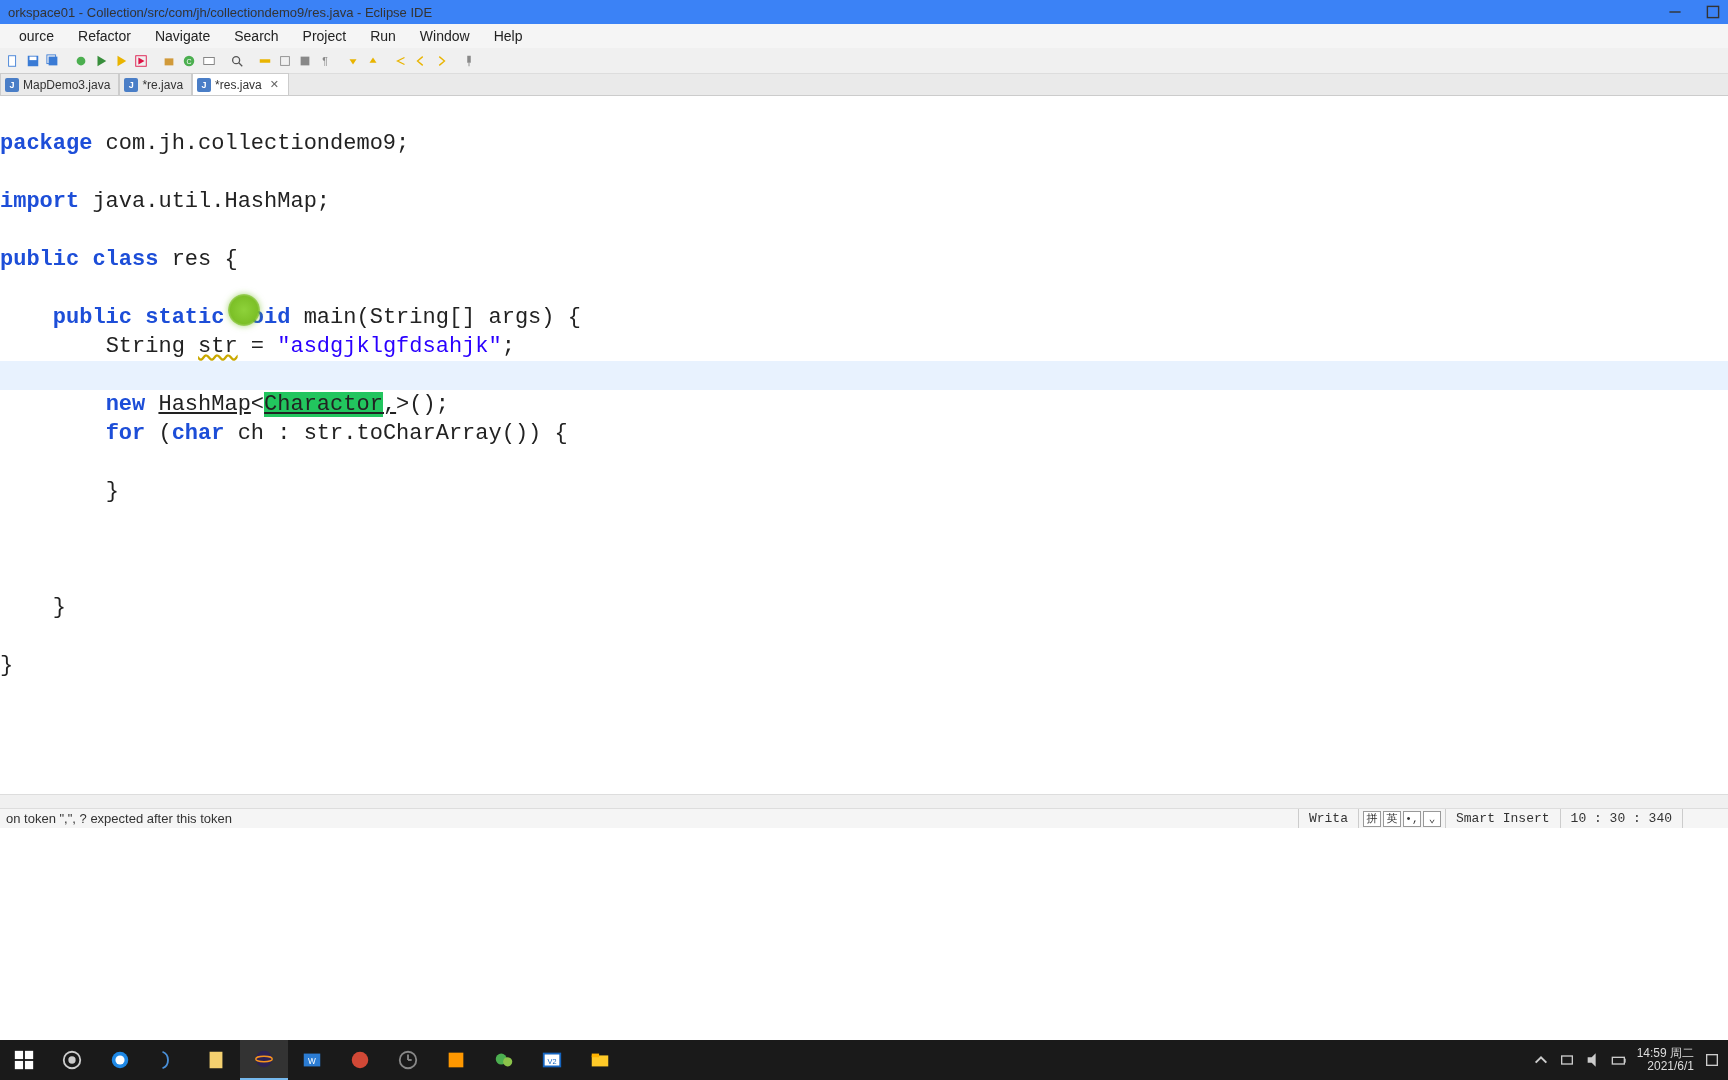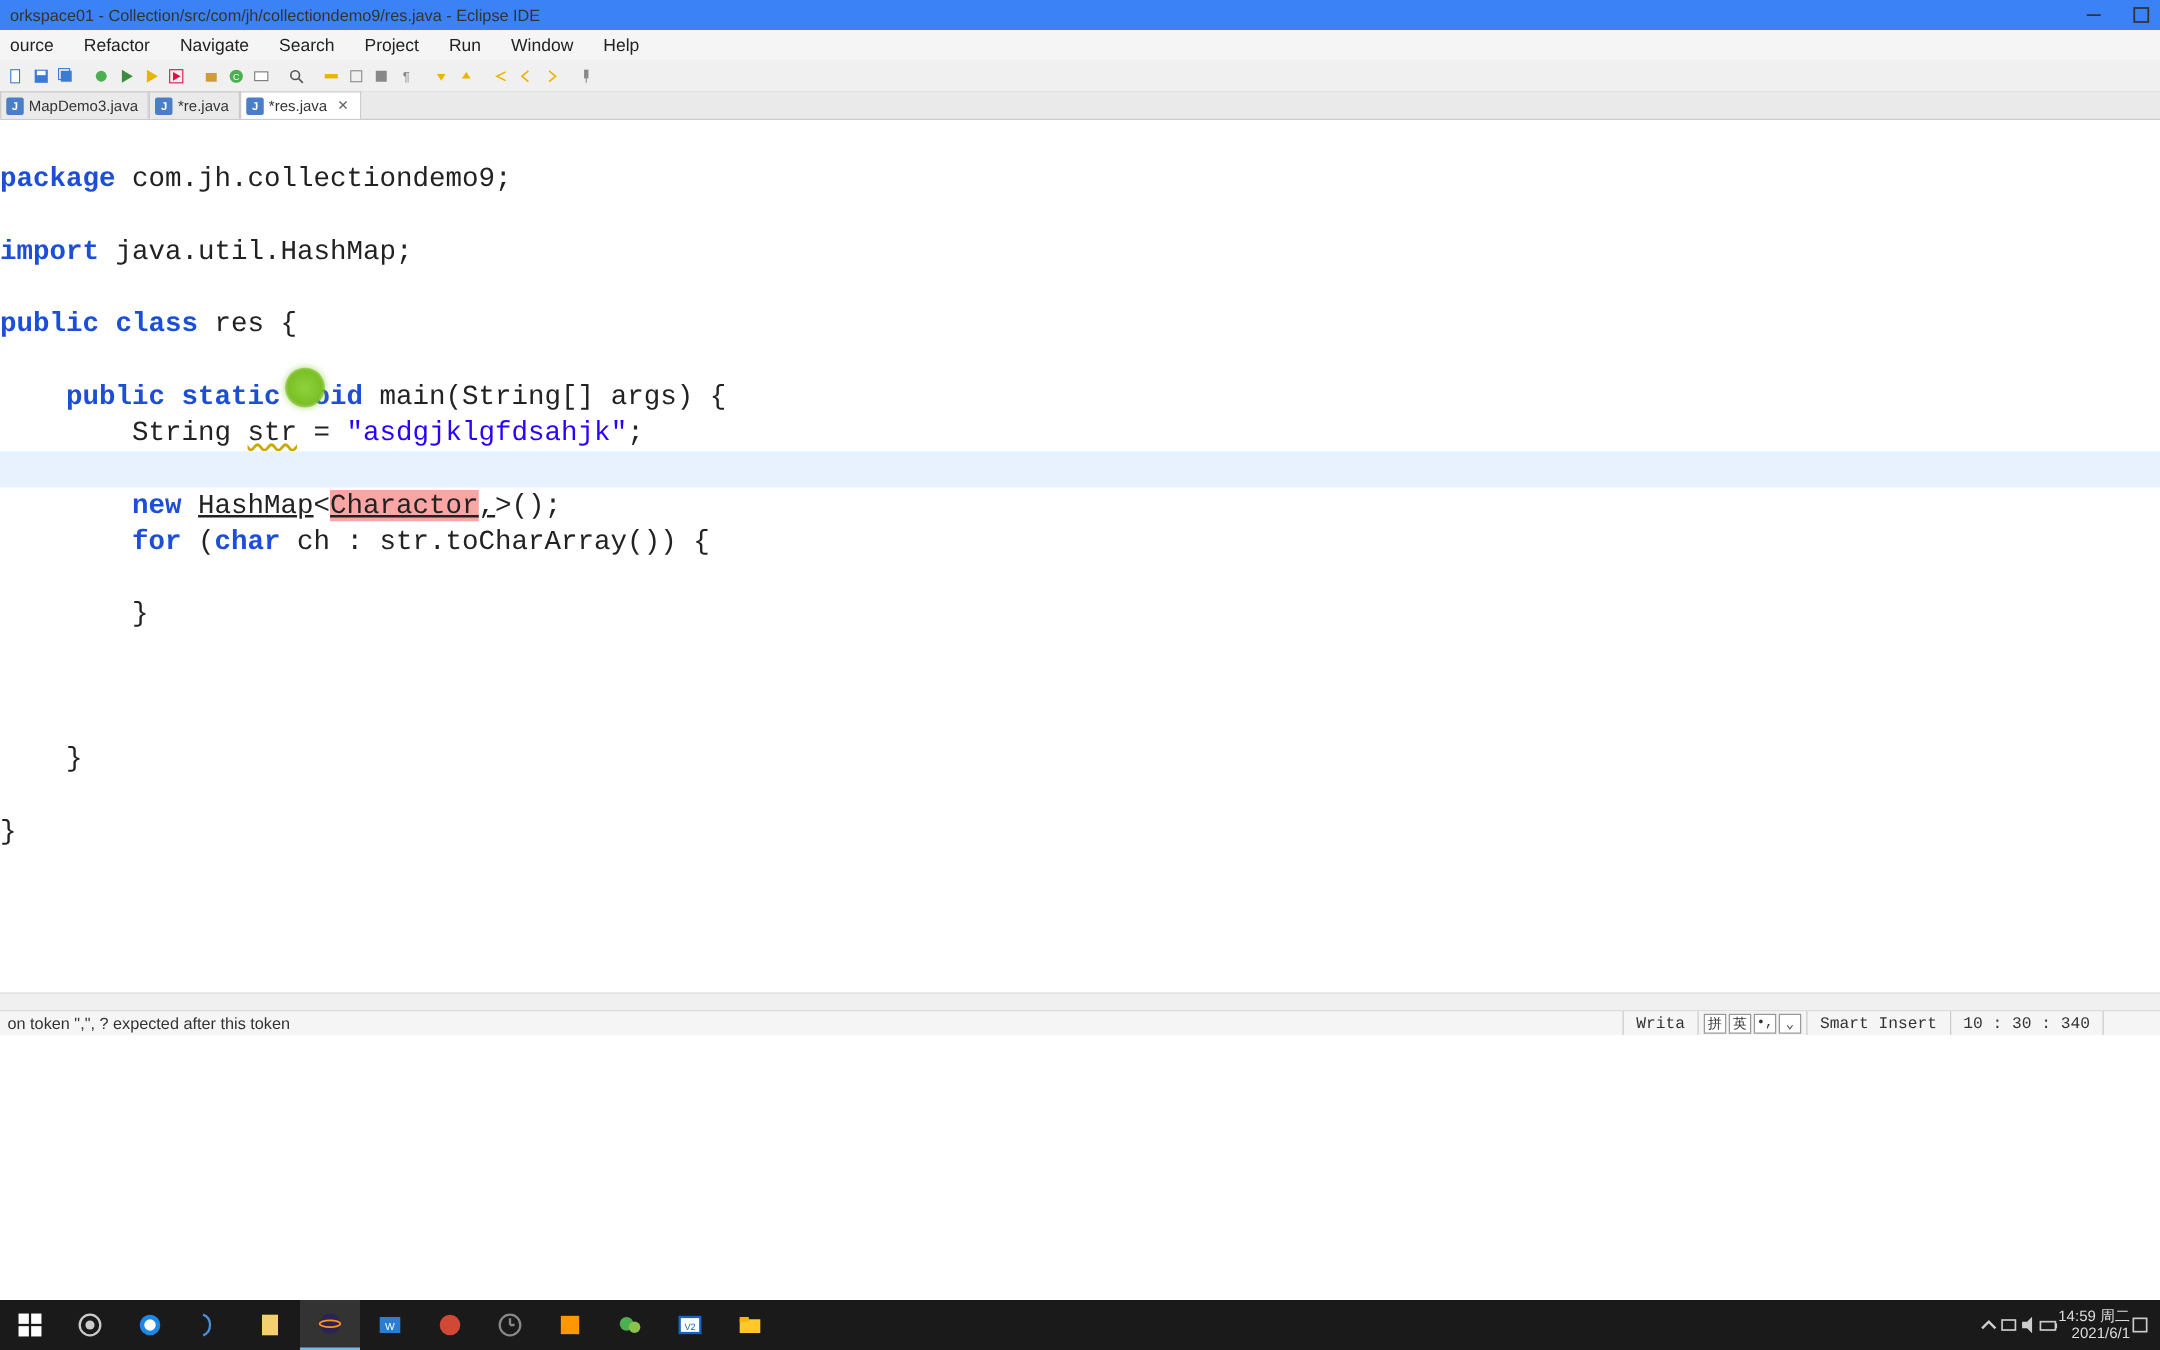--- a/index.html
+++ b/index.html
@@ -22,21 +22,21 @@
 }
 .title-bar .title { flex: 1; font-size: 13px; }
 .title-bar .win-controls { display: flex; gap: 24px; }
 .win-btn { width: 14px; height: 14px; display: flex; align-items: center; justify-content: center; cursor: default; }
 
 .menu-bar {
   height: 24px;
   display: flex;
   align-items: center;
   gap: 16px;
-  padding: 0 4px;
+  padding: 0 15px;
   background: #f5f5f5;
   color: #222;
   font-size: 14px;
 }
 .menu-item { padding: 2px 4px; cursor: default; }
 
 .toolbar {
   height: 26px;
   display: flex;
   align-items: center;
@@ -109,21 +109,21 @@
   text-decoration-color: #c9a800;
 }
 .hl-line {
   position: absolute;
   left: 0; right: 0;
   height: 29px;
   background: #e8f2fe;
   z-index: 0;
 }
 .code-layer { position: relative; z-index: 1; }
-.sel-bg { background: #fca5a5; margin-top: 10px; }
+.sel-bg { background: #22c55e; margin-top: 10px; }
 .cursor-mark {
   position: absolute;
   width: 32px; height: 32px;
   border-radius: 50%;
   background: radial-gradient(circle, #8ed23a 0%, #7cc027 60%, rgba(124,192,39,0) 100%);
   box-shadow: 0 0 6px rgba(120,190,40,0.6);
   z-index: 2;
 }
 .hscroll {
   position: absolute;
@@ -171,21 +171,21 @@
 .task-left { display: flex; align-items: center; height: 100%; }
 .task-icon {
   width: 48px; height: 40px;
   display: flex; align-items: center; justify-content: center;
   color: #ddd;
 }
 .task-icon.active { background: #333; border-bottom: 2px solid #76b9ed; }
 .task-icon svg { width: 22px; height: 22px; }
 .task-spacer { flex: 1; }
 .tray {
-  display: flex; align-items: center; 
+  display: flex; align-items: center; gap: 10px;
   color: #ddd; font-size: 12px;
   padding-right: 8px;
 }
 .tray .clock { text-align: right; line-height: 1.1; }
 .tray-icon { width: 16px; height: 16px; display:flex; align-items:center; justify-content:center;}
 </style>
 </head>
 <body>
 
 <div class="title-bar">

